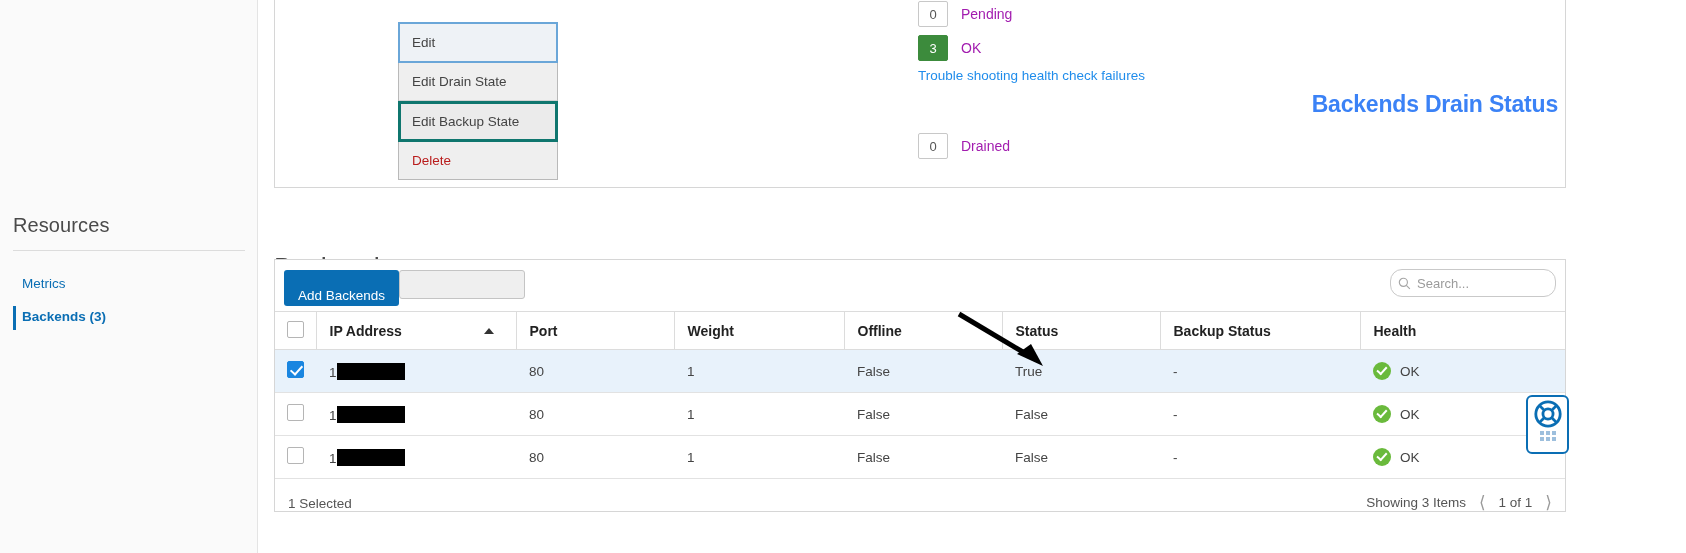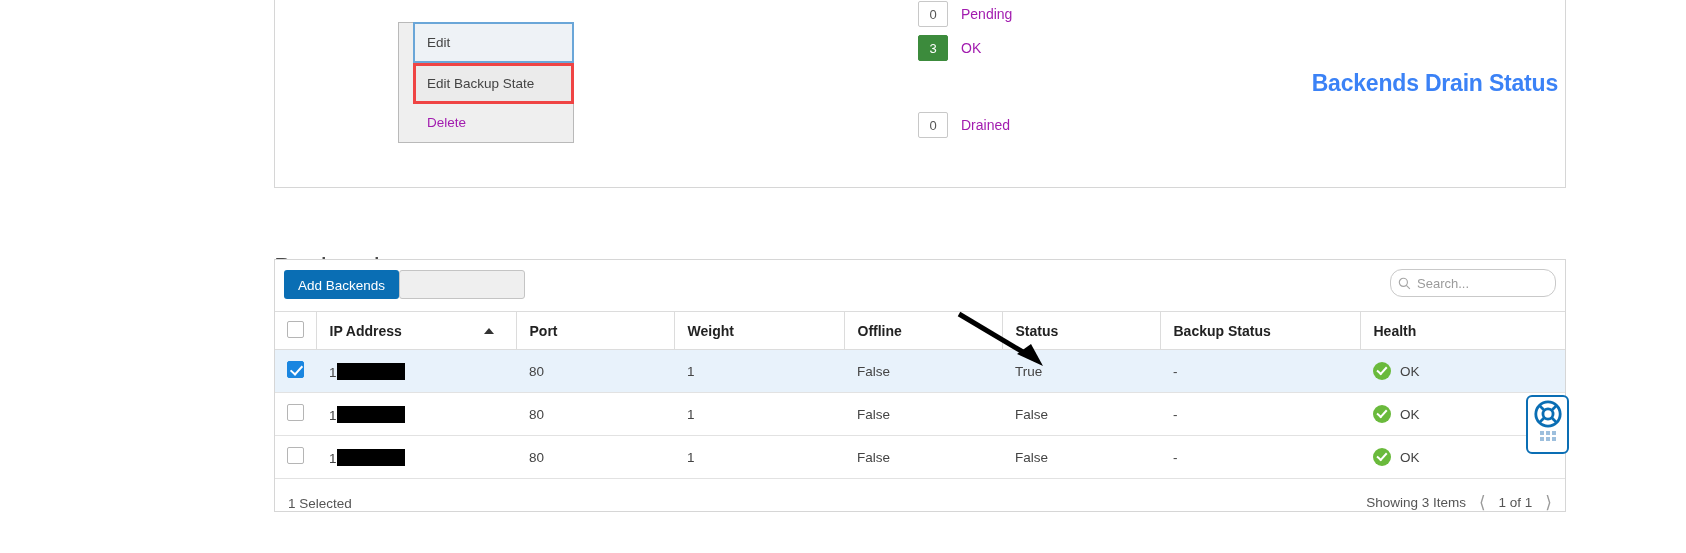--- a/index.html
+++ b/index.html
@@ -68,21 +68,21 @@
     font-size:27px; color:#4a4a4a; font-weight:400; letter-spacing:.1px;margin-top:44px;
   }
 
   
   .panel {
     position:absolute; left:274px; top:259px; width:1292px; height:253px;
     border:1px solid #d6d6d6; background:#fff;
   }
   .toolbar { position:relative; height:51px; }
   .btn-primary {
-    position:absolute; left:9px; top:10px; height:29px; padding:8px 14px;
+    position:absolute; left:9px; top:10px; height:29px; padding:18px 14px;
     background:#0a6eb4; color:#fff; border:none; border-radius:3px;
     font-size:13.5px; font-family:inherit; cursor:pointer;
   }
   .btn-secondary {
     position:absolute; left:124px; top:10px; width:126px; height:29px;
     background:#efefef; border:1px solid #c4c4c4; border-radius:3px;
     font-size:13.5px; font-family:inherit; color:#333; cursor:pointer;
   }
   .search-wrap {
     position:absolute; right:9px; top:9px; width:166px; height:28px;
@@ -139,67 +139,77 @@
   .table-footer {
     position:absolute; left:0; bottom:0; width:100%; height:40px;
     display:flex; align-items:flex-end; justify-content:space-between;
     padding:0 13px; font-size:13.5px; color:#555;
   }
   .pager { display:flex; align-items:center; gap:13px; }
   .chev { color:#9a9a9a; font-size:17px; cursor:pointer; line-height:1; }
 
   
   .menu {
-    position:absolute; left:398px; top:22px; width:176px;
-    background:#efefef; border:1px solid #b9b9b9; z-index:40;padding-left:15px;
+    position:absolute; left:398px; top:22px; width:160px;
+    background:#efefef; border:1px solid #b9b9b9; z-index:40;
   }
   .menu-item {
     height:37.5px; line-height:37.5px; padding-left:13px;
     font-size:13.5px; color:#444; border-bottom:1px solid #d4d4d4; cursor:pointer;
   }
   .menu-item:last-child { border-bottom:none; }
   .menu-item.highlighted {
     background:#eef2f6; border:2px solid #6aa6d8; height:41px; line-height:37px;
     margin:-1px -1px 0 -1px; padding-left:12px;
   }
   .menu-item.focused {
-    border:3px solid #ef4444; height:41px; line-height:35px;
+    border:3px solid #0f766e; height:41px; line-height:35px;
     margin-left:-1px; margin-right:-1px; padding-left:11px; background:#ebebeb;
   }
-  .menu-item.danger { color:#a21caf; }
+  .menu-item.danger { color:#b91c1c; }
 
   
   .arrow-svg { position:absolute; left:955px; top:310px; z-index:30; pointer-events:none; }
 
   
   .help-widget {
     position:absolute; left:1526px; top:395px; width:43px; height:59px;
     border:2px solid #0a6eb4; border-radius:6px; background:#fff; z-index:35;
     display:flex; flex-direction:column; align-items:center; cursor:pointer;
   }
   .grip { margin-top:2px; display:grid; grid-template-columns:repeat(3,4px); gap:2px; }
   .grip i { width:4px; height:4px; background:#9dbfdd; display:block; }
 </style>
 </head>
 <body>
 
 <div class="page">
 
+  <div class="sidebar">
+    <div class="sidebar-title">Resources</div>
+    <div class="sidebar-rule"></div>
+    <div class="sidebar-link metrics">Metrics</div>
+    <div class="sidebar-item-active">
+      <span class="bar"></span>
+      <span class="lbl">Backends (3)</span>
+    </div>
+  </div>
 
   <div class="top-card"></div>
 
   <div class="status-panel">
     <div class="status-row">
       <div class="count-box">0</div>
       <div class="status-label">Pending</div>
     </div>
     <div class="status-row">
       <div class="count-box ok">3</div>
       <div class="status-label">OK</div>
     </div>
+    <a class="ts-link">Trouble shooting health check failures</a>
     <div class="panel-h2">Backends Drain Status</div>
     <div class="status-row drain-row">
       <div class="count-box">0</div>
       <div class="status-label">Drained</div>
     </div>
   </div>
 
   <div class="backends-title">Backends</div>
 
   <div class="panel">
@@ -315,20 +325,21 @@
     </div>
   </div>
 
   <svg class="arrow-svg" width="110" height="62" viewBox="0 0 110 62">
     <line x1="4" y1="4" x2="78" y2="48" stroke="#000" stroke-width="5"></line>
     <polygon points="88,56 62,44 76,34" fill="#000"></polygon>
   </svg>
 
   <div class="menu">
     <div class="menu-item highlighted">Edit</div>
+    <div class="menu-item">Edit Drain State</div>
     <div class="menu-item focused">Edit Backup State</div>
     <div class="menu-item danger">Delete</div>
   </div>
 
   <div class="help-widget">
     <svg width="30" height="30" viewBox="0 0 32 32" style="margin-top:2px">
       <circle cx="16" cy="16" r="13" fill="none" stroke="#0a6eb4" stroke-width="3"></circle>
       <circle cx="16" cy="16" r="5.4" fill="none" stroke="#0a6eb4" stroke-width="3"></circle>
       <line x1="6.8" y1="6.8" x2="12.2" y2="12.2" stroke="#0a6eb4" stroke-width="3"></line>
       <line x1="19.8" y1="19.8" x2="25.2" y2="25.2" stroke="#0a6eb4" stroke-width="3"></line>

